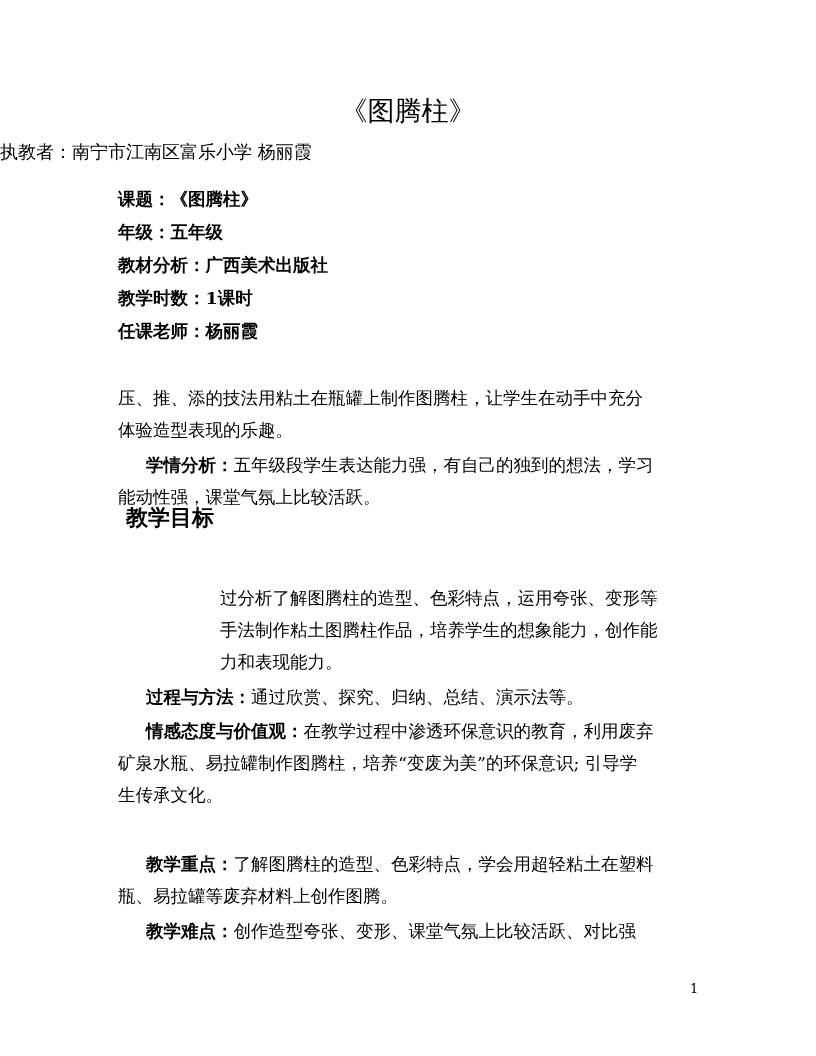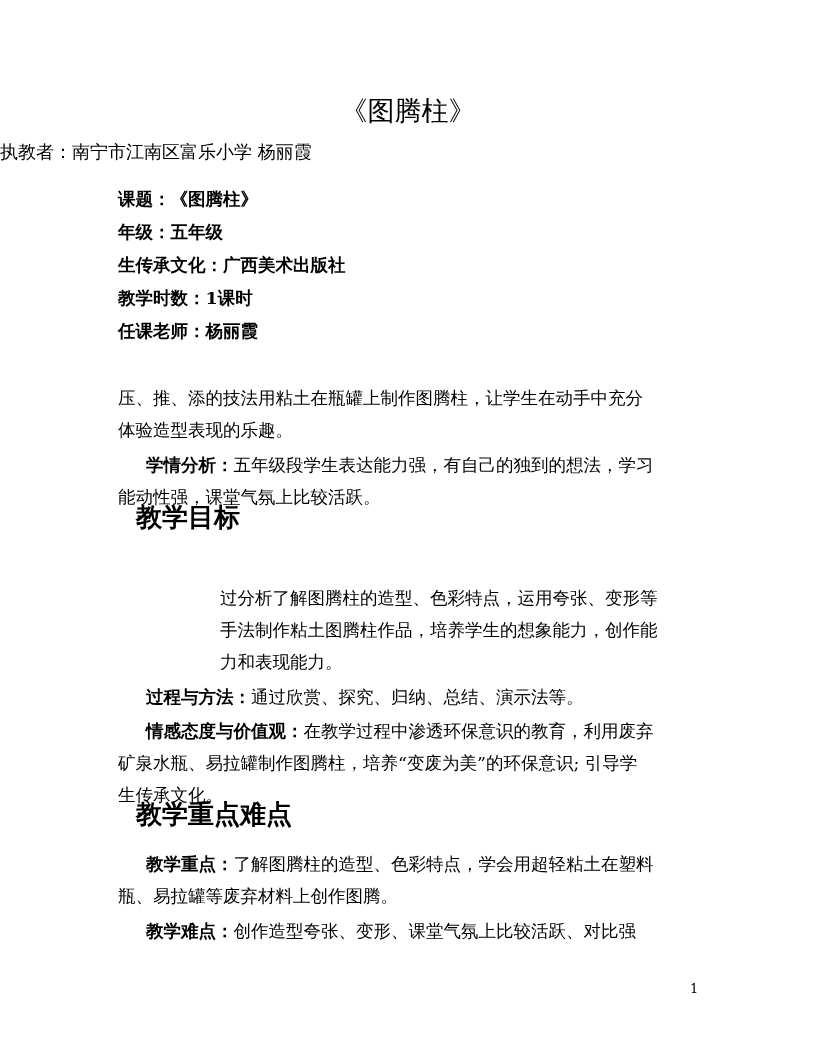--- a/index.html
+++ b/index.html
@@ -5,33 +5,33 @@
   html, body { margin: 0; padding: 0; background: #ffffff; }
   body { width: 816px; height: 1056px; position: relative; overflow: hidden;
          font-family: "DejaVu Serif", "Liberation Serif", serif; color: #000; }
   .page { position: absolute; left: 0; top: 0; width: 816px; height: 772px; }
   .title { position: absolute; left: 0; width: 816px; top: 94px; text-align: center;
            font-size: 27px; line-height: 34px; }
   .author { position: absolute; left: 0; width: 816px; top: 140px; text-align: left;
             font-size: 18px; line-height: 24px; }
   .line { position: absolute; left: 118px; font-size: 17.5px; line-height: 24px; white-space: nowrap; margin-top: 14px; }
   .b { font-weight: bold; }
-  .h { position: absolute; left: 136px; font-size: 26px; font-weight: bold; line-height: 28px; }
+  .h { position: absolute; left: 126px; font-size: 22px; font-weight: bold; line-height: 28px; }
   .pnum { position: absolute; left: 690px; top: 981px; font-size: 13px; }
 </style>
 </head>
 <body>
 
 <div class="page">
   <div class="title">《图腾柱》</div>
   <div class="author">执教者：南宁市江南区富乐小学 杨丽霞</div>
 
   <div class="line b" style="top:173px"><span>课题：</span><span>《图腾柱》</span></div>
   <div class="line b" style="top:206px"><span>年级：</span><span>五年级</span></div>
-  <div class="line b" style="top:239px"><span>生传承文化：</span><span>广西美术出版社</span></div>
+  <div class="line b" style="top:239px"><span>教材分析：</span><span>广西美术出版社</span></div>
   <div class="line b" style="top:272px"><span>教学时数：</span><span>1课时</span></div>
   <div class="line b" style="top:305px"><span>任课老师：</span><span>杨丽霞</span></div>
 
   <div class="line" style="top:372px">压、推、添的技法用粘土在瓶罐上制作图腾柱，让学生在动手中充分</div>
   <div class="line" style="top:404px">体验造型表现的乐趣。</div>
 
   <div class="line" style="top:439px; left:146px"><span class="b">学情分析：</span><span>五年级段学生表达能力强，有自己的独到的想法，学习</span></div>
   <div class="line" style="top:471px">能动性强，课堂气氛上比较活跃。</div>
 
   <div class="h" style="top:503px">教学目标</div>
@@ -39,21 +39,20 @@
   <div class="line" style="top:572px; left:220px">过分析了解图腾柱的造型、色彩特点，运用夸张、变形等</div>
   <div class="line" style="top:604px; left:220px">手法制作粘土图腾柱作品，培养学生的想象能力，创作能</div>
   <div class="line" style="top:636px; left:220px">力和表现能力。</div>
 
   <div class="line" style="top:671px; left:146px"><span class="b">过程与方法：</span><span>通过欣赏、探究、归纳、总结、演示法等。</span></div>
 
   <div class="line" style="top:705px; left:146px"><span class="b">情感态度与价值观：</span><span>在教学过程中渗透环保意识的教育，利用废弃</span></div>
   <div class="line" style="top:737px">矿泉水瓶、易拉罐制作图腾柱，培养“变废为美”的环保意识; 引导学</div>
   <div class="line" style="top:769px">生传承文化。</div>
 
-  <div class="h" style="top:800px">教学重点难点</div>
 
   <div class="line" style="top:870px">瓶、易拉罐等废弃材料上创作图腾。</div>
   <div class="line" style="top:838px; left:146px"><span class="b">教学重点：</span><span>了解图腾柱的造型、色彩特点，学会用超轻粘土在塑料</span></div>
 
   <div class="line" style="top:905px; left:146px"><span class="b">教学难点：</span><span>创作造型夸张、变形、课堂气氛上比较活跃、对比强</span></div>
 
   <div class="pnum">1</div>
 </div>
 
 </body></html>

